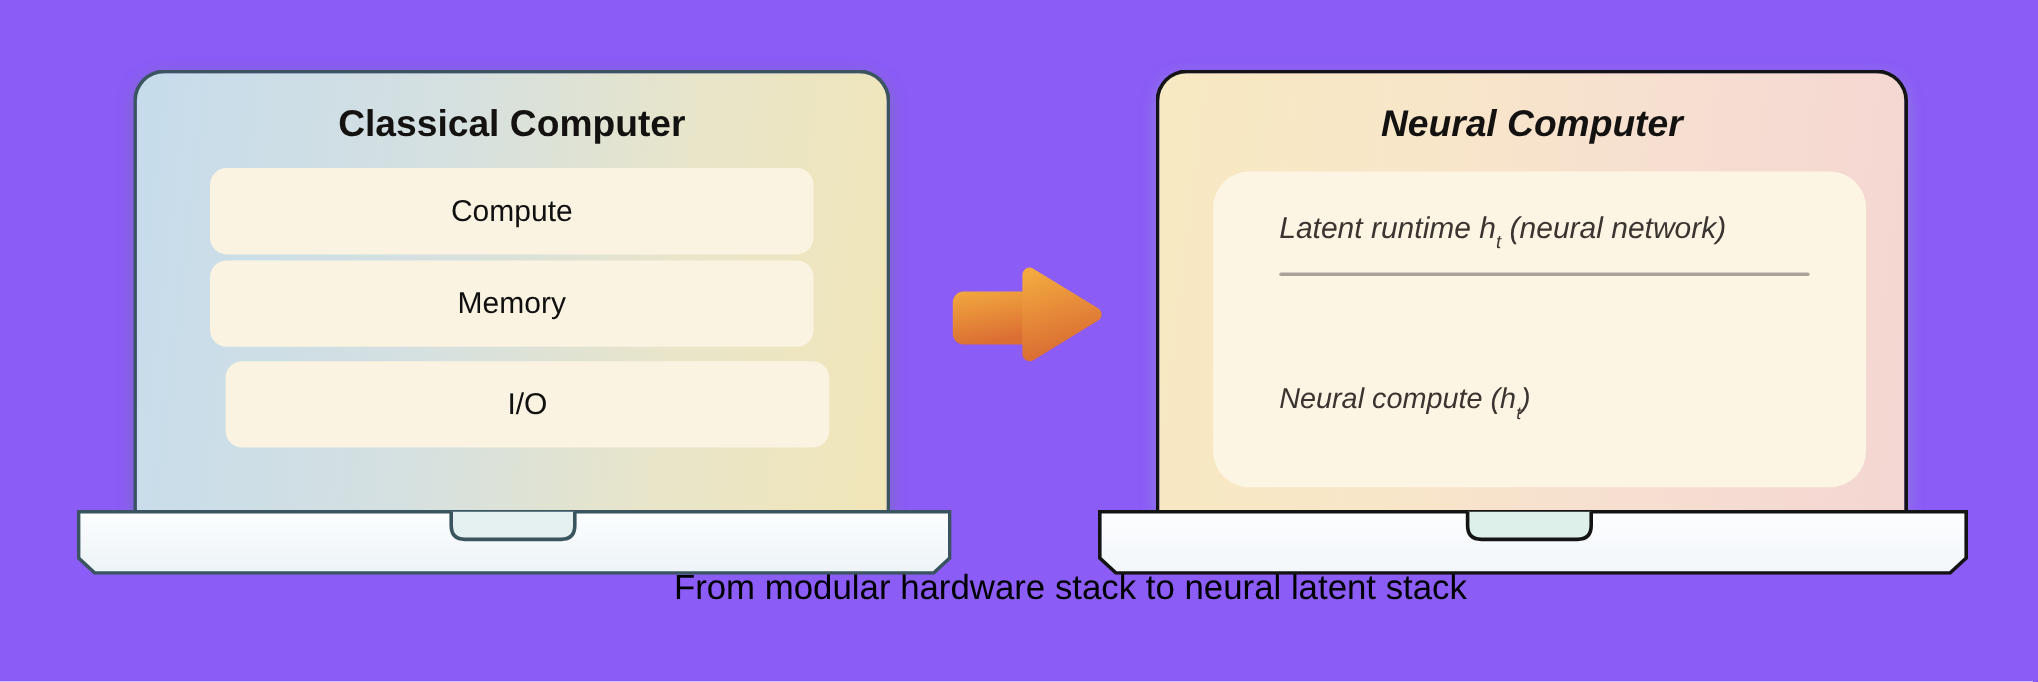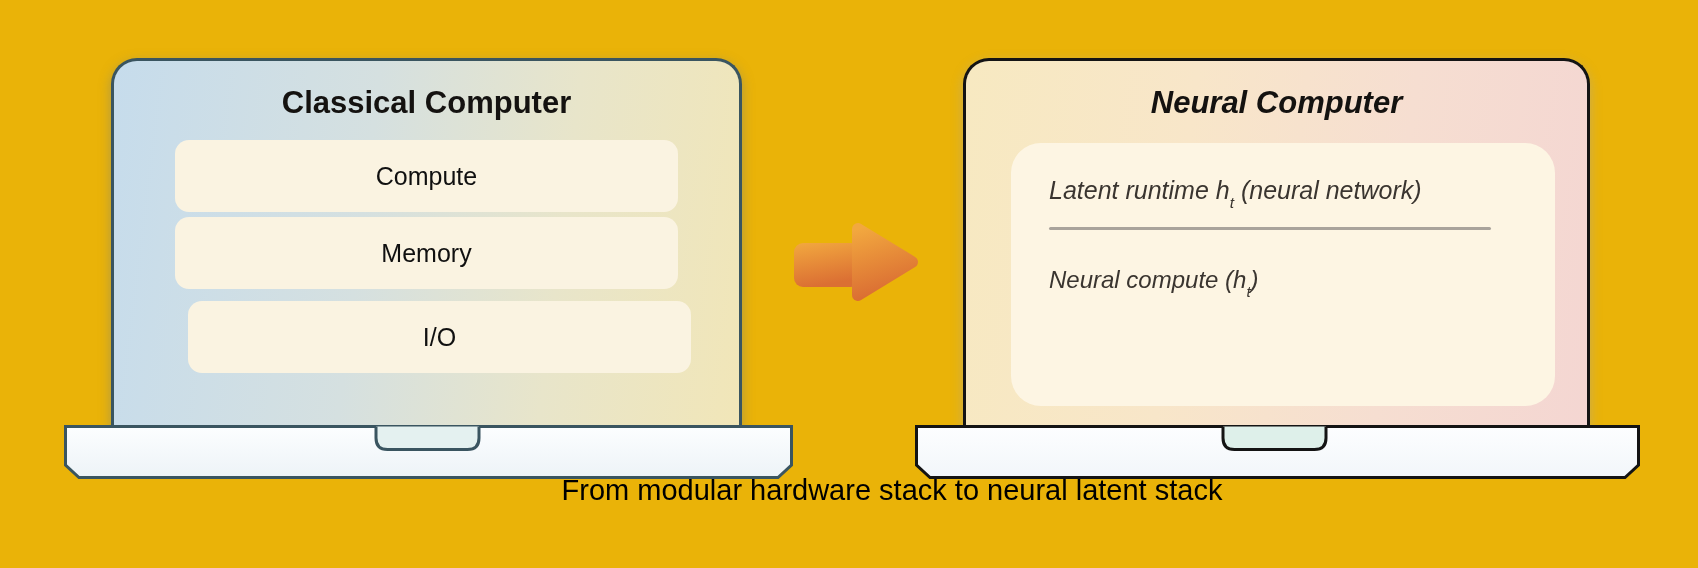--- a/index.html
+++ b/index.html
@@ -1,17 +1,17 @@
 <!DOCTYPE html>
 <html><head>
 <meta charset="utf-8">
 <style>
   html,body { margin:0; padding:0; background:#ffffff; }
   .scene {
-    position:relative; width:1698px; height:568px; background:#eab308;
+    position:relative; width:1698px; height:568px; background:#8b5cf6;
     font-family:"Liberation Sans", sans-serif; overflow:hidden;
   }
 
   
   .screen {
     position:absolute; top:58px; height:369px; box-sizing:border-box;
     border:3px solid #3a5560; border-bottom:none;
     border-radius:26px 26px 0 0; z-index:1;
   }
   .screen.classical {
@@ -38,25 +38,25 @@
     font-size:25px; color:#101010;text-align:center;
   }
   .layer.l0 { top:79px; }
   .layer.l1 { top:156px; }
   .layer.l2 { top:240px;margin-left:13px; }
 
   
   .panel {
     position:absolute; left:45px; top:82px; width:544px; height:263px;
     box-sizing:border-box; background:#fdf5e3; border-radius:30px;
-    padding:32px 30px 0 38px; color:#3a3530;
+    padding:32px 30px 0 55px; color:#3a3530;
   }
   .runtime-line { font-size:25px; line-height:30px; }
   .panel-divider { margin-top:22px; width:442px; height:3px; background:#a9a39b; border-radius:2px; }
-  .neural-lines { margin-top:35px; font-size:24px; line-height:30px; }
+  .neural-lines { margin-top:88px; font-size:24px; line-height:30px; }
   sub.ht { font-size:0.62em; line-height:0; position:relative; top:0.22em; }
 
   
   .base-svg { position:absolute; top:425px; z-index:2; }
   .base-svg.left { left:64px; }
   .base-svg.right { left:915px; }
 
   
   .arrow-svg { position:absolute; left:790px; top:213px; z-index:1; }
 

